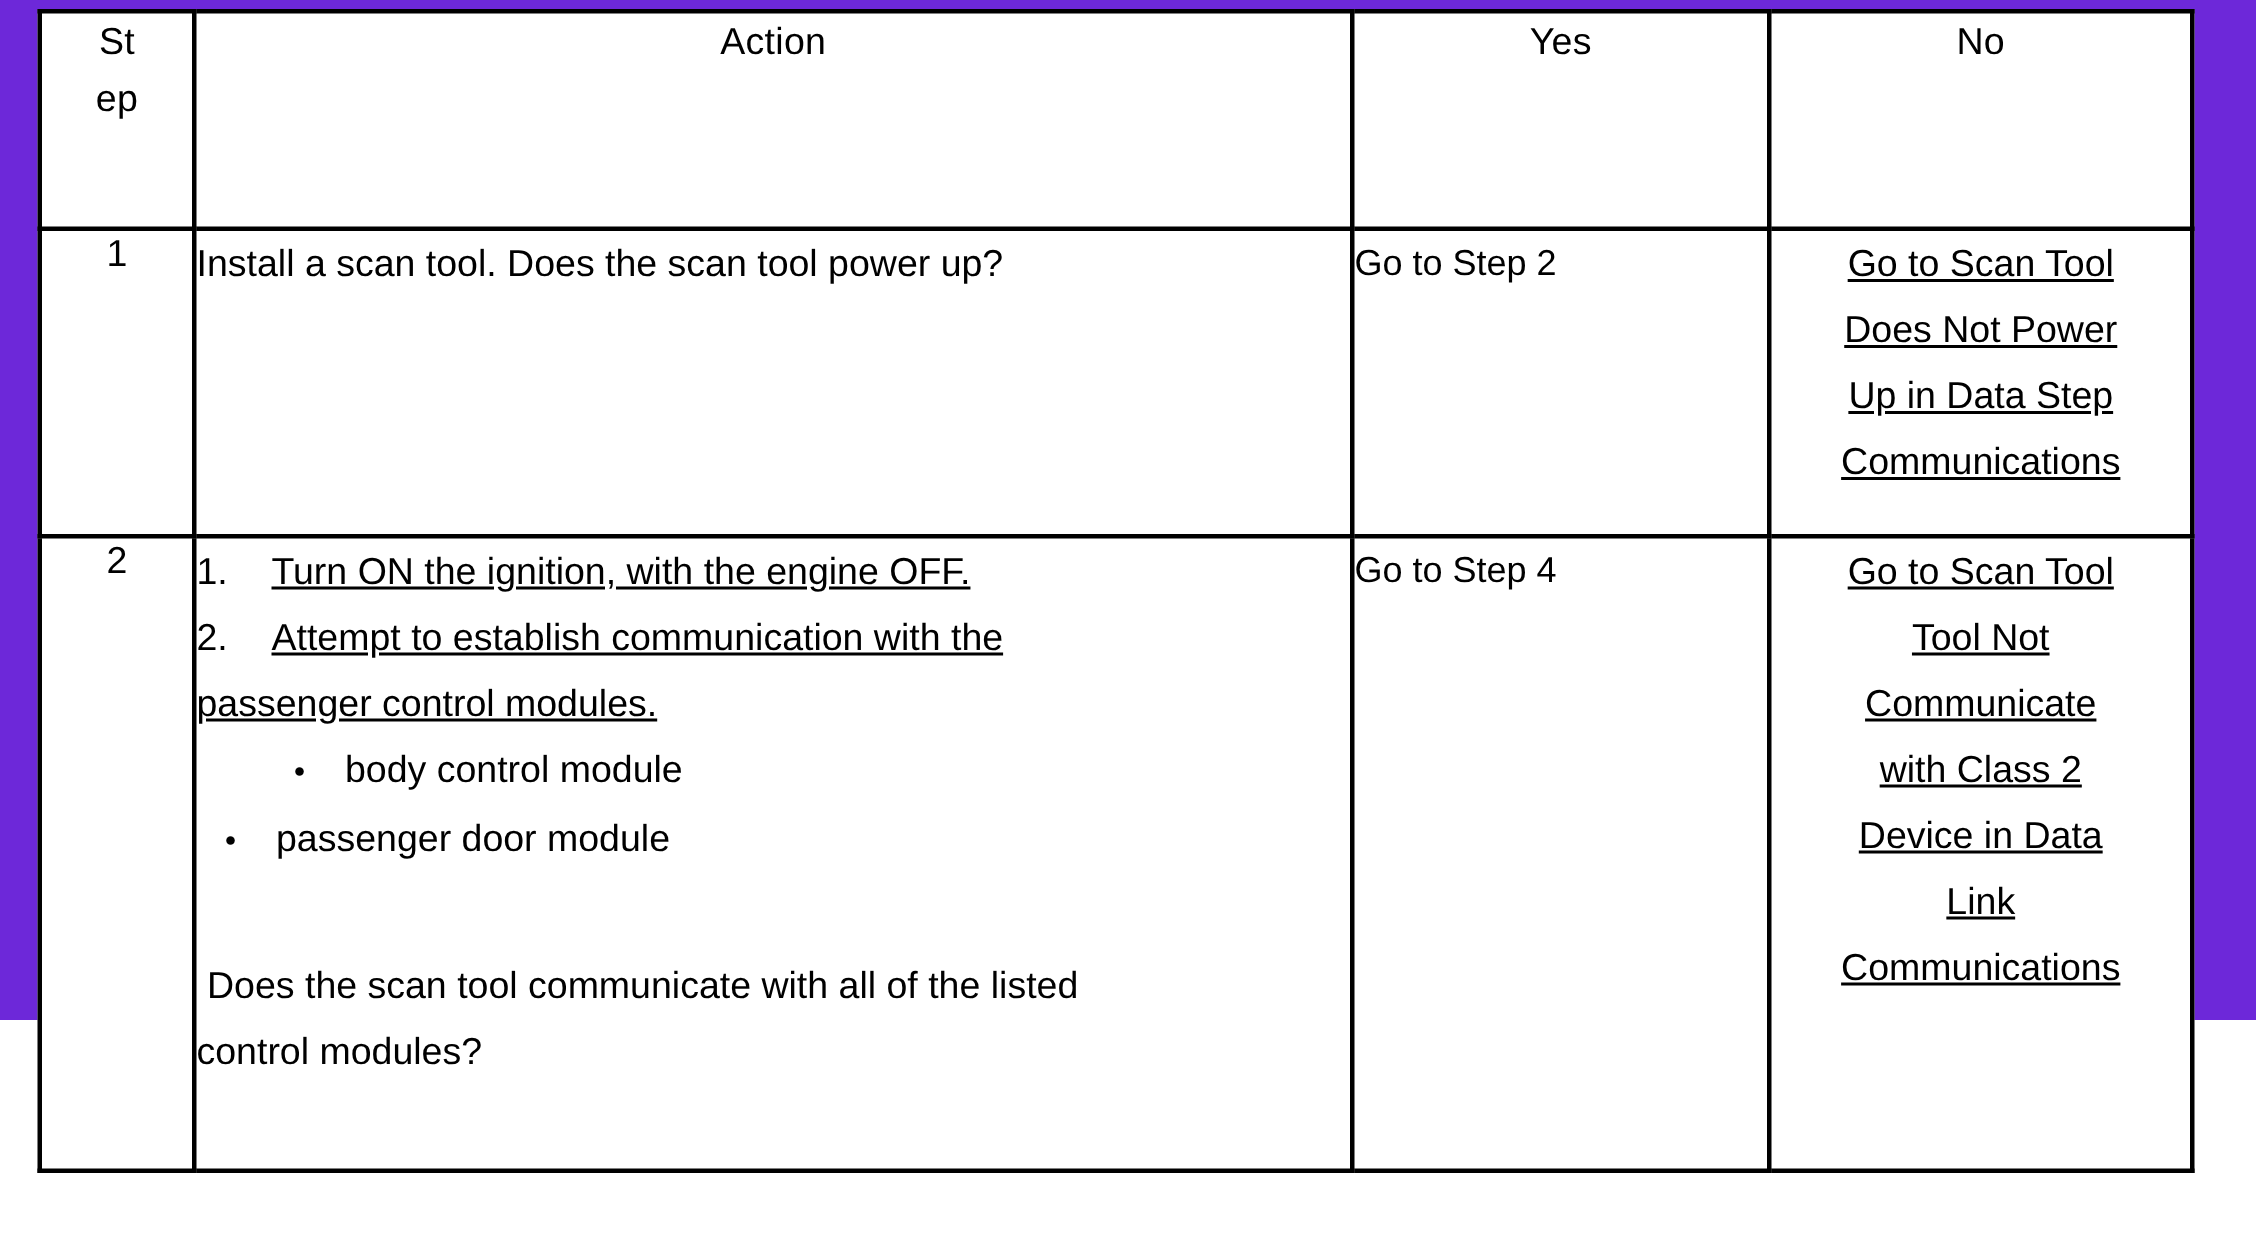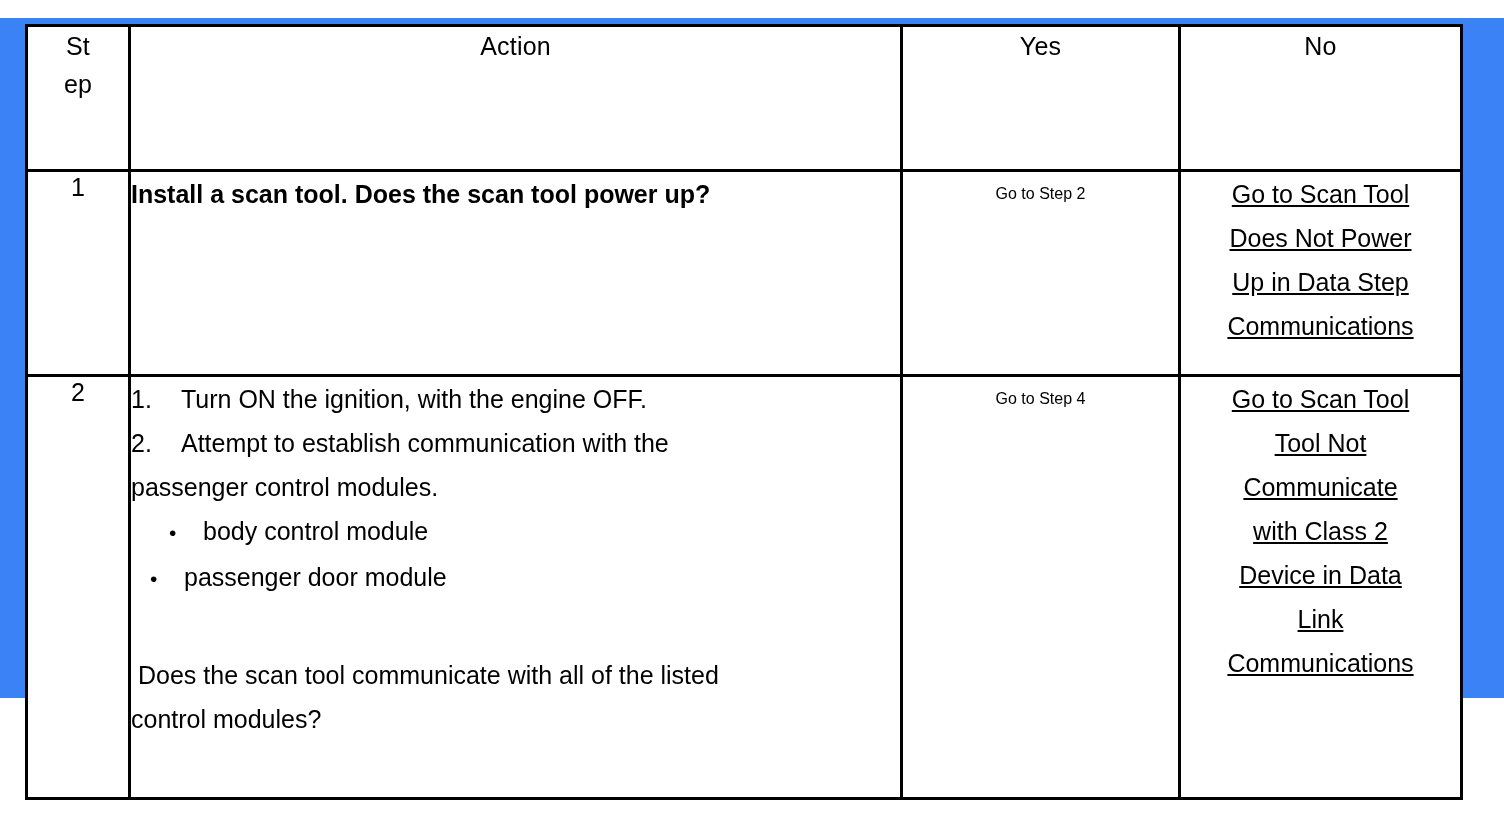--- a/index.html
+++ b/index.html
@@ -13,22 +13,21 @@
     height: 828px;
     font-family: "Liberation Sans", sans-serif;
     color: #000000;
     overflow: hidden;
   }
 
   .page {
     position: relative;
     width: 1504px;
     height: 680px;
-    background: #3b82f6;
-    margin-top: 18px;
+    background: #6d28d9;
   }
 
   
   .diag-table {
     position: absolute;
     left: 25px;
     top: 6px;
     width: 1435px;
     border-collapse: collapse;
     table-layout: fixed;
@@ -72,23 +71,22 @@
     line-height: 30px;
   }
   .action-cell {
     vertical-align: top;
     padding: 20px 14px 10px 18px;
     font-size: 25px;
     line-height: 44px;
   }
   .yes-cell {
     vertical-align: bottom;
-    text-align: center;
     padding: 0 8px 20px 8px;
-    font-size: 16px;
+    font-size: 24px;
     line-height: 44px;
   }
   .no-cell-top {
     vertical-align: top;
     text-align: center;
     padding: 20px 12px 10px 12px;
     font-size: 25px;
     line-height: 44px;
   }
   .no-cell-mid {
@@ -102,26 +100,26 @@
   .no-line { display: block; white-space: nowrap; text-decoration: underline; }
 
   
   .row-1 .step-cell { height: 202px; }
   .row-2 .step-cell { height: 420px; }
 
   
   .plain-line {
     display: block;
     white-space: nowrap;
-    font-weight: bold;
   }
   .num-list {
     margin: 0;
     padding: 0;
     list-style: none;
+    text-decoration: underline;
   }
   .num-item {
     display: block;
     white-space: nowrap;
   }
   .num-marker {
     display: inline-block;
     width: 50px;
   }
   .wrap-line {
@@ -130,21 +128,21 @@
   }
   .bullet-list {
     margin: 0;
     padding: 0;
     list-style: none;
   }
   .bullet-item {
     display: block;
     white-space: nowrap;
   }
-  .bullet-item.indent-deep { padding-left: 38px; }
+  .bullet-item.indent-deep { padding-left: 65px; }
   .bullet-item.indent-shallow { padding-left: 19px; }
   .bullet-dot {
     display: inline-block;
     width: 34px;
     font-size: 21px;
     vertical-align: baseline;
   }
   .gap-block { display: block; height: 52px; }
   .question-line {
     display: block;

